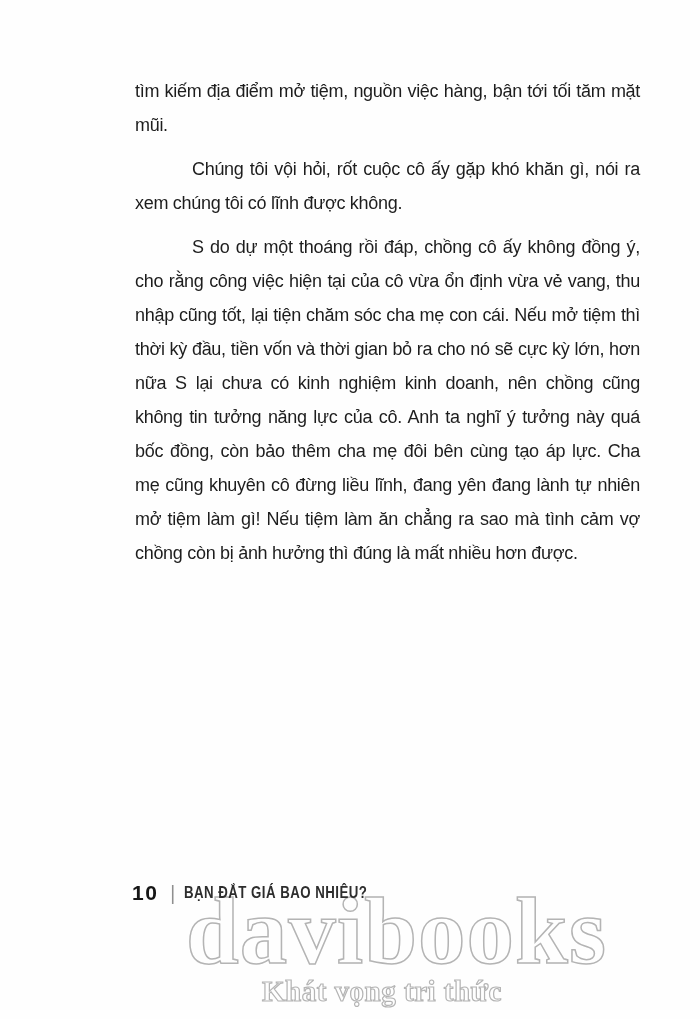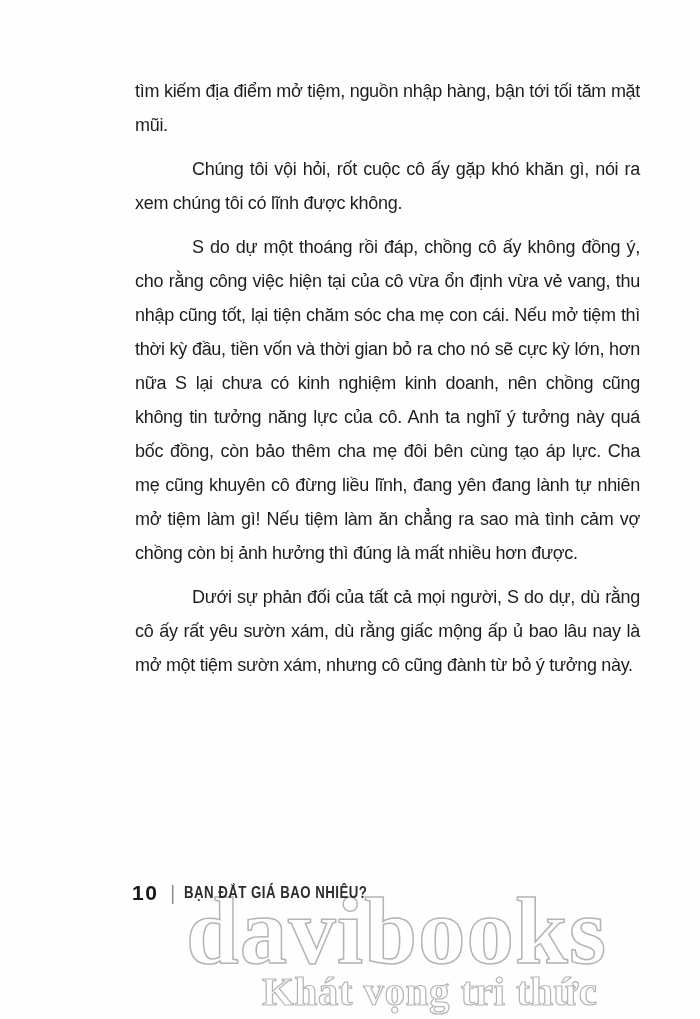--- a/index.html
+++ b/index.html
@@ -54,21 +54,21 @@
     -webkit-text-stroke: 1.5px #b4b4b4;
     white-space: nowrap;
     margin-left: 40px;
   }
   .wm-tagline {
     position: absolute;
     left: 262px;
     top: 971px;
     font-family: "Liberation Serif", "DejaVu Serif", serif;
     font-weight: 700;
-    font-size: 41px;
+    font-size: 29px;
     line-height: 41px;
     letter-spacing: 0.5px;
     color: transparent;
     -webkit-text-stroke: 1.2px #b4b4b4;
     white-space: nowrap;
   }
   
   .footer {
     position: absolute;
     left: 132px;
@@ -100,24 +100,23 @@
     transform: scaleX(0.78);
     transform-origin: left center;
   }
 </style>
 </head>
 <body>
 
 <div class="page">
 
   <main class="body-text">
-    <p class="para first">tìm kiếm địa điểm mở tiệm, nguồn nhập hàng, bận tới tối tăm mặt mũi.</p>
+    <p class="para first">tìm kiếm địa điểm mở tiệm, nguồn việc hàng, bận tới tối tăm mặt mũi.</p>
     <p class="para">Chúng tôi vội hỏi, rốt cuộc cô ấy gặp khó khăn gì, nói ra xem chúng tôi có lĩnh được không.</p>
     <p class="para">S do dự một thoáng rồi đáp, chồng cô ấy không đồng ý, cho rằng công việc hiện tại của cô vừa ổn định vừa vẻ vang, thu nhập cũng tốt, lại tiện chăm sóc cha mẹ con cái. Nếu mở tiệm thì thời kỳ đầu, tiền vốn và thời gian bỏ ra cho nó sẽ cực kỳ lớn, hơn nữa S lại chưa có kinh nghiệm kinh doanh, nên chồng cũng không tin tưởng năng lực của cô. Anh ta nghĩ ý tưởng này quá bốc đồng, còn bảo thêm cha mẹ đôi bên cùng tạo áp lực. Cha mẹ cũng khuyên cô đừng liều lĩnh, đang yên đang lành tự nhiên mở tiệm làm gì! Nếu tiệm làm ăn chẳng ra sao mà tình cảm vợ chồng còn bị ảnh hưởng thì đúng là mất nhiều hơn được.</p>
-    <p class="para">Dưới sự phản đối của tất cả mọi người, S do dự, dù rằng cô ấy rất yêu sườn xám, dù rằng giấc mộng ấp ủ bao lâu nay là mở một tiệm sườn xám, nhưng cô cũng đành từ bỏ ý tưởng này.</p>
   </main>
 
   <div class="watermark">
     <div class="wm-brand">davibooks</div>
     <div class="wm-tagline">Khát vọng tri thức</div>
   </div>
 
   <footer class="footer">
     <span class="page-number">10</span>
     <span class="footer-divider">|</span>

